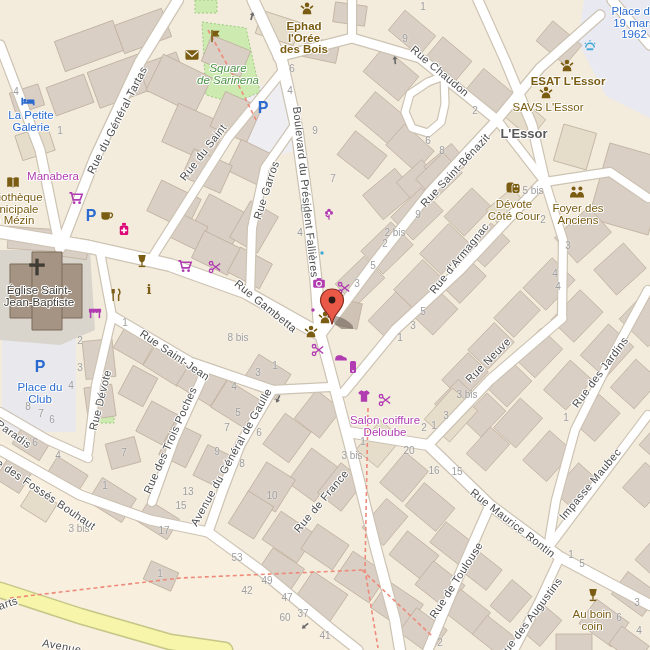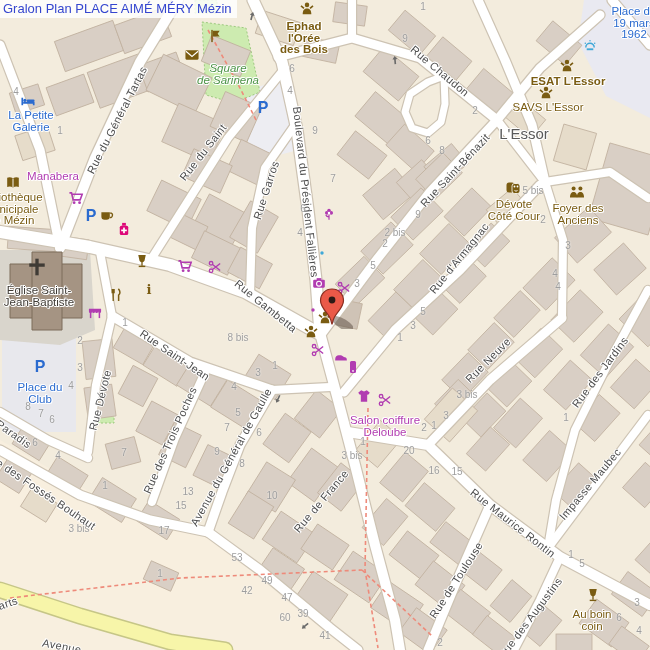--- a/index.html
+++ b/index.html
@@ -301,21 +301,21 @@
       <div class="lbl hn" style="left: 238px; top: 412px;">5</div>
       <div class="lbl hn" style="left: 227px; top: 427px;">7</div>
       <div class="lbl hn" style="left: 259px; top: 432px;">6</div>
       <div class="lbl hn" style="left: 242px; top: 463px;">8</div>
       <div class="lbl hn" style="left: 272px; top: 495px;">10</div>
       <div class="lbl hn" style="left: 237px; top: 557px;">53</div>
       <div class="lbl hn" style="left: 267px; top: 580px;">49</div>
       <div class="lbl hn" style="left: 247px; top: 590px;">42</div>
       <div class="lbl hn" style="left: 287px; top: 597px;">47</div>
       <div class="lbl hn" style="left: 285px; top: 617px;">60</div>
-      <div class="lbl hn" style="left: 303px; top: 613px;">39</div>
+      <div class="lbl hn" style="left: 303px; top: 613px;">37</div>
       <div class="lbl hn" style="left: 325px; top: 635px;">41</div>
       <div class="lbl hn" style="left: 160px; top: 573px;">1</div>
       <div class="lbl hn" style="left: 363px; top: 441px;">1</div>
       <div class="lbl hn" style="left: 352px; top: 455px;">3 bis</div>
       <div class="lbl hn" style="left: 409px; top: 450px;">20</div>
       <div class="lbl hn" style="left: 424px; top: 427px;">2</div>
       <div class="lbl hn" style="left: 434px; top: 425px;">1</div>
       <div class="lbl hn" style="left: 446px; top: 415px;">3</div>
       <div class="lbl hn" style="left: 434px; top: 470px;">16</div>
       <div class="lbl hn" style="left: 457px; top: 471px;">15</div>
@@ -360,21 +360,21 @@
         <div>Place du</div>
         <div>19 mars</div>
         <div>1962</div>
       </div>
       <div class="lbl poi" style="left: 568px; top: 82px; color: rgb(122, 92, 18); font-weight: bold;">
         <div>ESAT L'Essor</div>
       </div>
       <div class="lbl poi" style="left: 548px; top: 108px; color: rgb(122, 92, 18);">
         <div>SAVS L'Essor</div>
       </div>
-      <div class="lbl poi" style="left: 524px; top: 134px; color: rgb(89, 89, 89); font-size: 15px;">
+      <div class="lbl poi" style="left: 524px; top: 134px; color: rgb(89, 89, 89); font-size: 13px; font-weight: bold;">
         <div>L'Essor</div>
       </div>
       <div class="lbl poi" style="left: 514px; top: 210px; color: rgb(122, 92, 18);">
         <div>Dévote</div>
         <div>Côté Cour</div>
       </div>
       <div class="lbl poi" style="left: 578px; top: 214px; color: rgb(122, 92, 18);">
         <div>Foyer des</div>
         <div>Anciens</div>
       </div>
@@ -565,14 +565,13 @@
         </svg></div>
       <div class="icon" style="left: 252px; top: 16px; transform: translate(-50%, -50%) rotate(-75deg);"><svg width="11" height="11" viewBox="0 0 16 16">
           <path d="M2,6.8 H9 V4.4 L14,8 L9,11.6 V9.2 H2 Z" fill="#6b6b6b"></path>
         </svg></div>
     </div>
   <svg id="marker" width="34" height="42" viewBox="0 0 34 42" style="left: 336px; top: 329px;">
     <ellipse cx="24" cy="37" rx="13" ry="5" transform="rotate(32 24 37)" fill="rgba(75,62,52,0.45)"></ellipse>
     <path d="M13,2 C6.4,2 1.5,7 1.5,13.5 C1.5,20 7,24 10.5,30 C12,32.6 12.5,35 13,37.5 C13.5,35 14,32.6 15.5,30 C19,24 24.5,20 24.5,13.5 C24.5,7 19.6,2 13,2 Z" fill="#ea5948" stroke="#8a2f22" stroke-width="1.2"></path>
     <circle cx="13" cy="13" r="3.4" fill="#2c1a16"></circle>
   </svg>
-  <div id="title-bar">Gralon Plan PLACE AIMÉ MÉRY Mézin</div>
 </div>
 
 </body></html>

